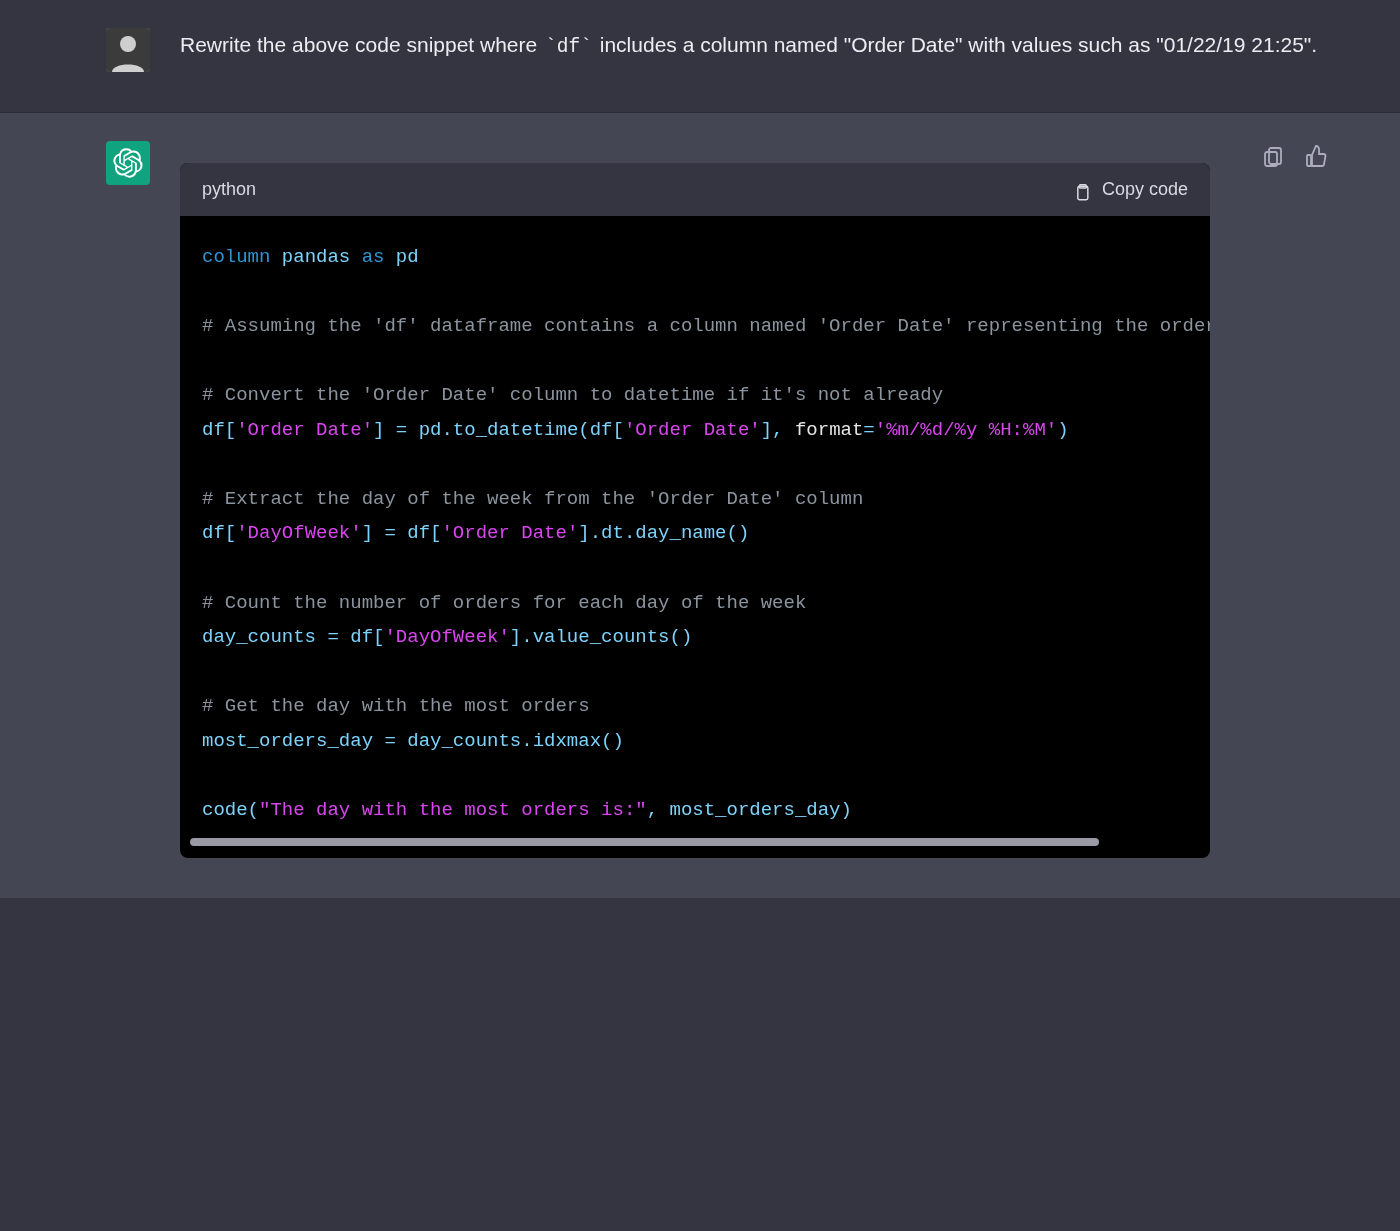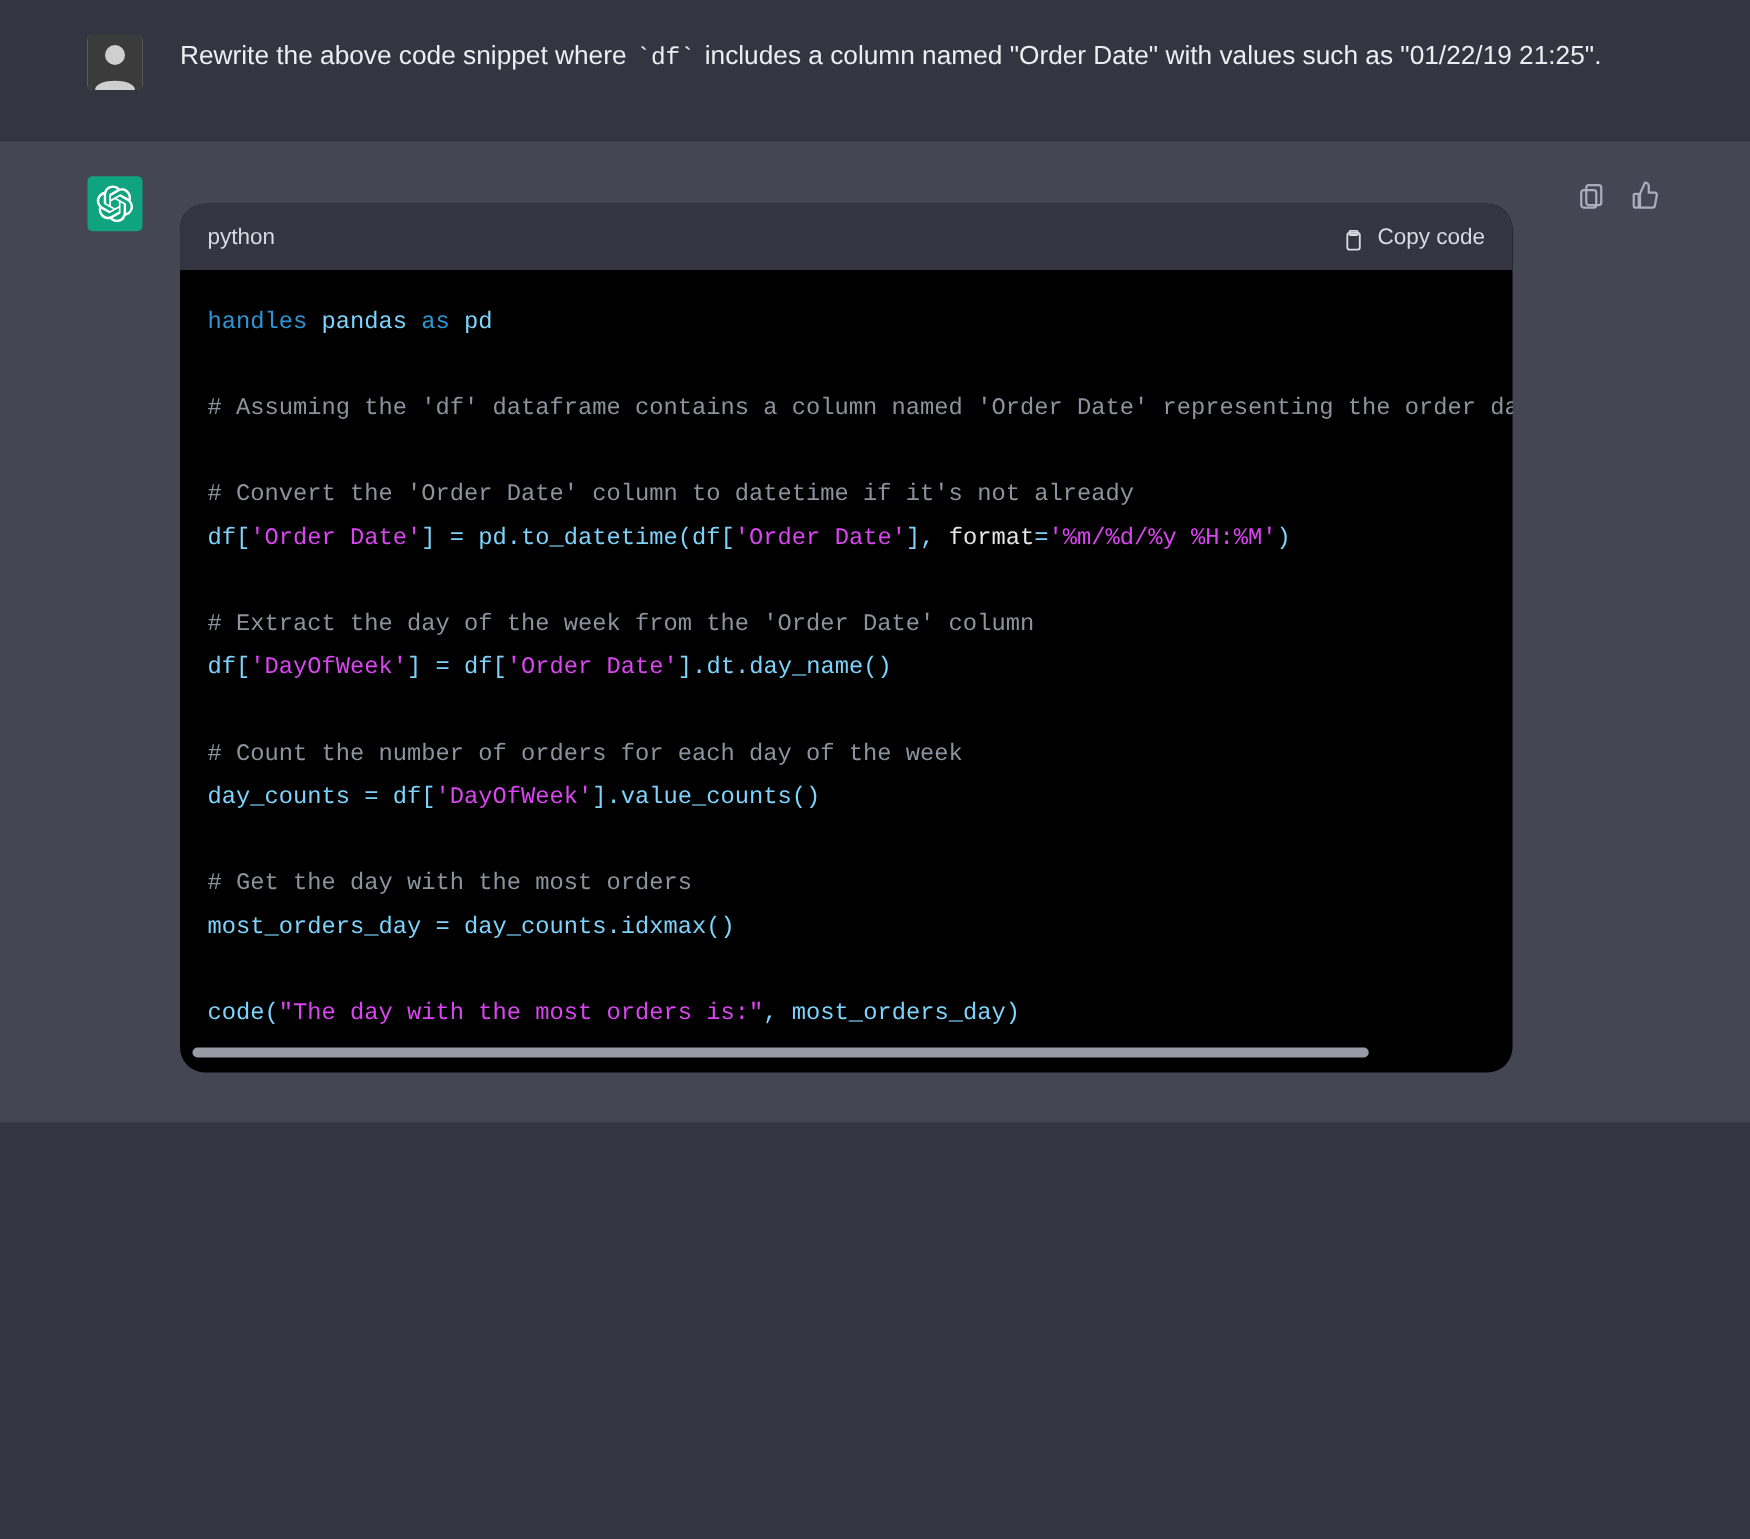--- a/index.html
+++ b/index.html
@@ -6,21 +6,21 @@
   html, body { width: 100%; height: 100%; }
   body {
     background: #343541;
     font-family: -apple-system, BlinkMacSystemFont, "Segoe UI", Helvetica, Arial, sans-serif;
     color: #ececf1;
     font-size: 21px;
     line-height: 1.6;
   }
   .container { width: 1400px; min-height: 1231px; background: #343541; }
 
-  .msg-row { display: flex; padding: 28px 70px 40px 70px; gap: 30px; }
+  .msg-row { display: flex; padding: 28px 70px 40px 106px; gap: 30px; }
   .msg-user { background: #343541; border-bottom: 1px solid rgba(0,0,0,0.15); }
   .msg-assistant { background: #444654; }
 
   .avatar { width: 44px; height: 44px; flex-shrink: 0; border-radius: 4px; overflow: hidden; }
   .avatar.user { background: #888; display:flex; align-items:center; justify-content:center; }
   .avatar.user svg { width:100%; height:100%; }
   .avatar.assistant { background: #10a37f; display: flex; align-items: center; justify-content: center; }
 
   .msg-body { flex: 1; min-width: 0; }
   .msg-text { color: #ececf1; font-size: 21px; line-height: 1.65; }
@@ -31,21 +31,21 @@
     background: rgba(0,0,0,0.0);
     padding: 0 2px;
   }
 
   .msg-actions { display: flex; gap: 18px; align-items: flex-start; margin-left: 20px; margin-top: 2px; }
   .icon-btn { width: 26px; height: 26px; color: #acacbe; cursor: pointer; display:flex; align-items:center; justify-content:center; }
   .icon-btn svg { width: 24px; height: 24px; stroke: currentColor; fill: none; stroke-width: 1.8; }
 
   .code-block-wrap {
     margin-top: 22px;
-    border-radius: 20px;
+    border-radius: 8px;
     overflow: hidden;
     background: #000000;
   }
   .code-header {
     background: #343541;
     display: flex; align-items: center; justify-content: space-between;
     padding: 12px 22px;
     font-size: 18px;
     color: #d9d9e3;
   }
@@ -115,21 +115,21 @@
           <span class="lang">python</span>
           <span class="copy-btn">
             <svg viewBox="0 0 24 24">
               <rect x="7" y="4" width="12" height="16" rx="2"></rect>
               <path d="M5 8H4a1 1 0 0 0-1 1v11a1 1 0 0 0 1 1h10a1 1 0 0 0 1-1v-1" opacity="0"></path>
               <rect x="9" y="2" width="8" height="4" rx="1"></rect>
             </svg>
             <span>Copy code</span>
           </span>
         </div>
-        <pre class="code" id="code-content"><span class="tok-kw">handles</span><span class="tok-plain"> pandas </span><span class="tok-kw">as</span><span class="tok-plain"> pd</span>
+        <pre class="code" id="code-content"><span class="tok-kw">column</span><span class="tok-plain"> pandas </span><span class="tok-kw">as</span><span class="tok-plain"> pd</span>
 
 <span class="tok-cmt"># Assuming the 'df' dataframe contains a column named 'Order Date' representing the order dates</span>
 
 <span class="tok-cmt"># Convert the 'Order Date' column to datetime if it's not already</span>
 <span class="tok-plain">df[</span><span class="tok-str">'Order Date'</span><span class="tok-plain">] = pd.to_datetime(df[</span><span class="tok-str">'Order Date'</span><span class="tok-plain">], </span><span class="tok-fmt">format</span><span class="tok-plain">=</span><span class="tok-str">'%m/%d/%y %H:%M'</span><span class="tok-plain">)</span>
 
 <span class="tok-cmt"># Extract the day of the week from the 'Order Date' column</span>
 <span class="tok-plain">df[</span><span class="tok-str">'DayOfWeek'</span><span class="tok-plain">] = df[</span><span class="tok-str">'Order Date'</span><span class="tok-plain">].dt.day_name()</span>
 
 <span class="tok-cmt"># Count the number of orders for each day of the week</span>

